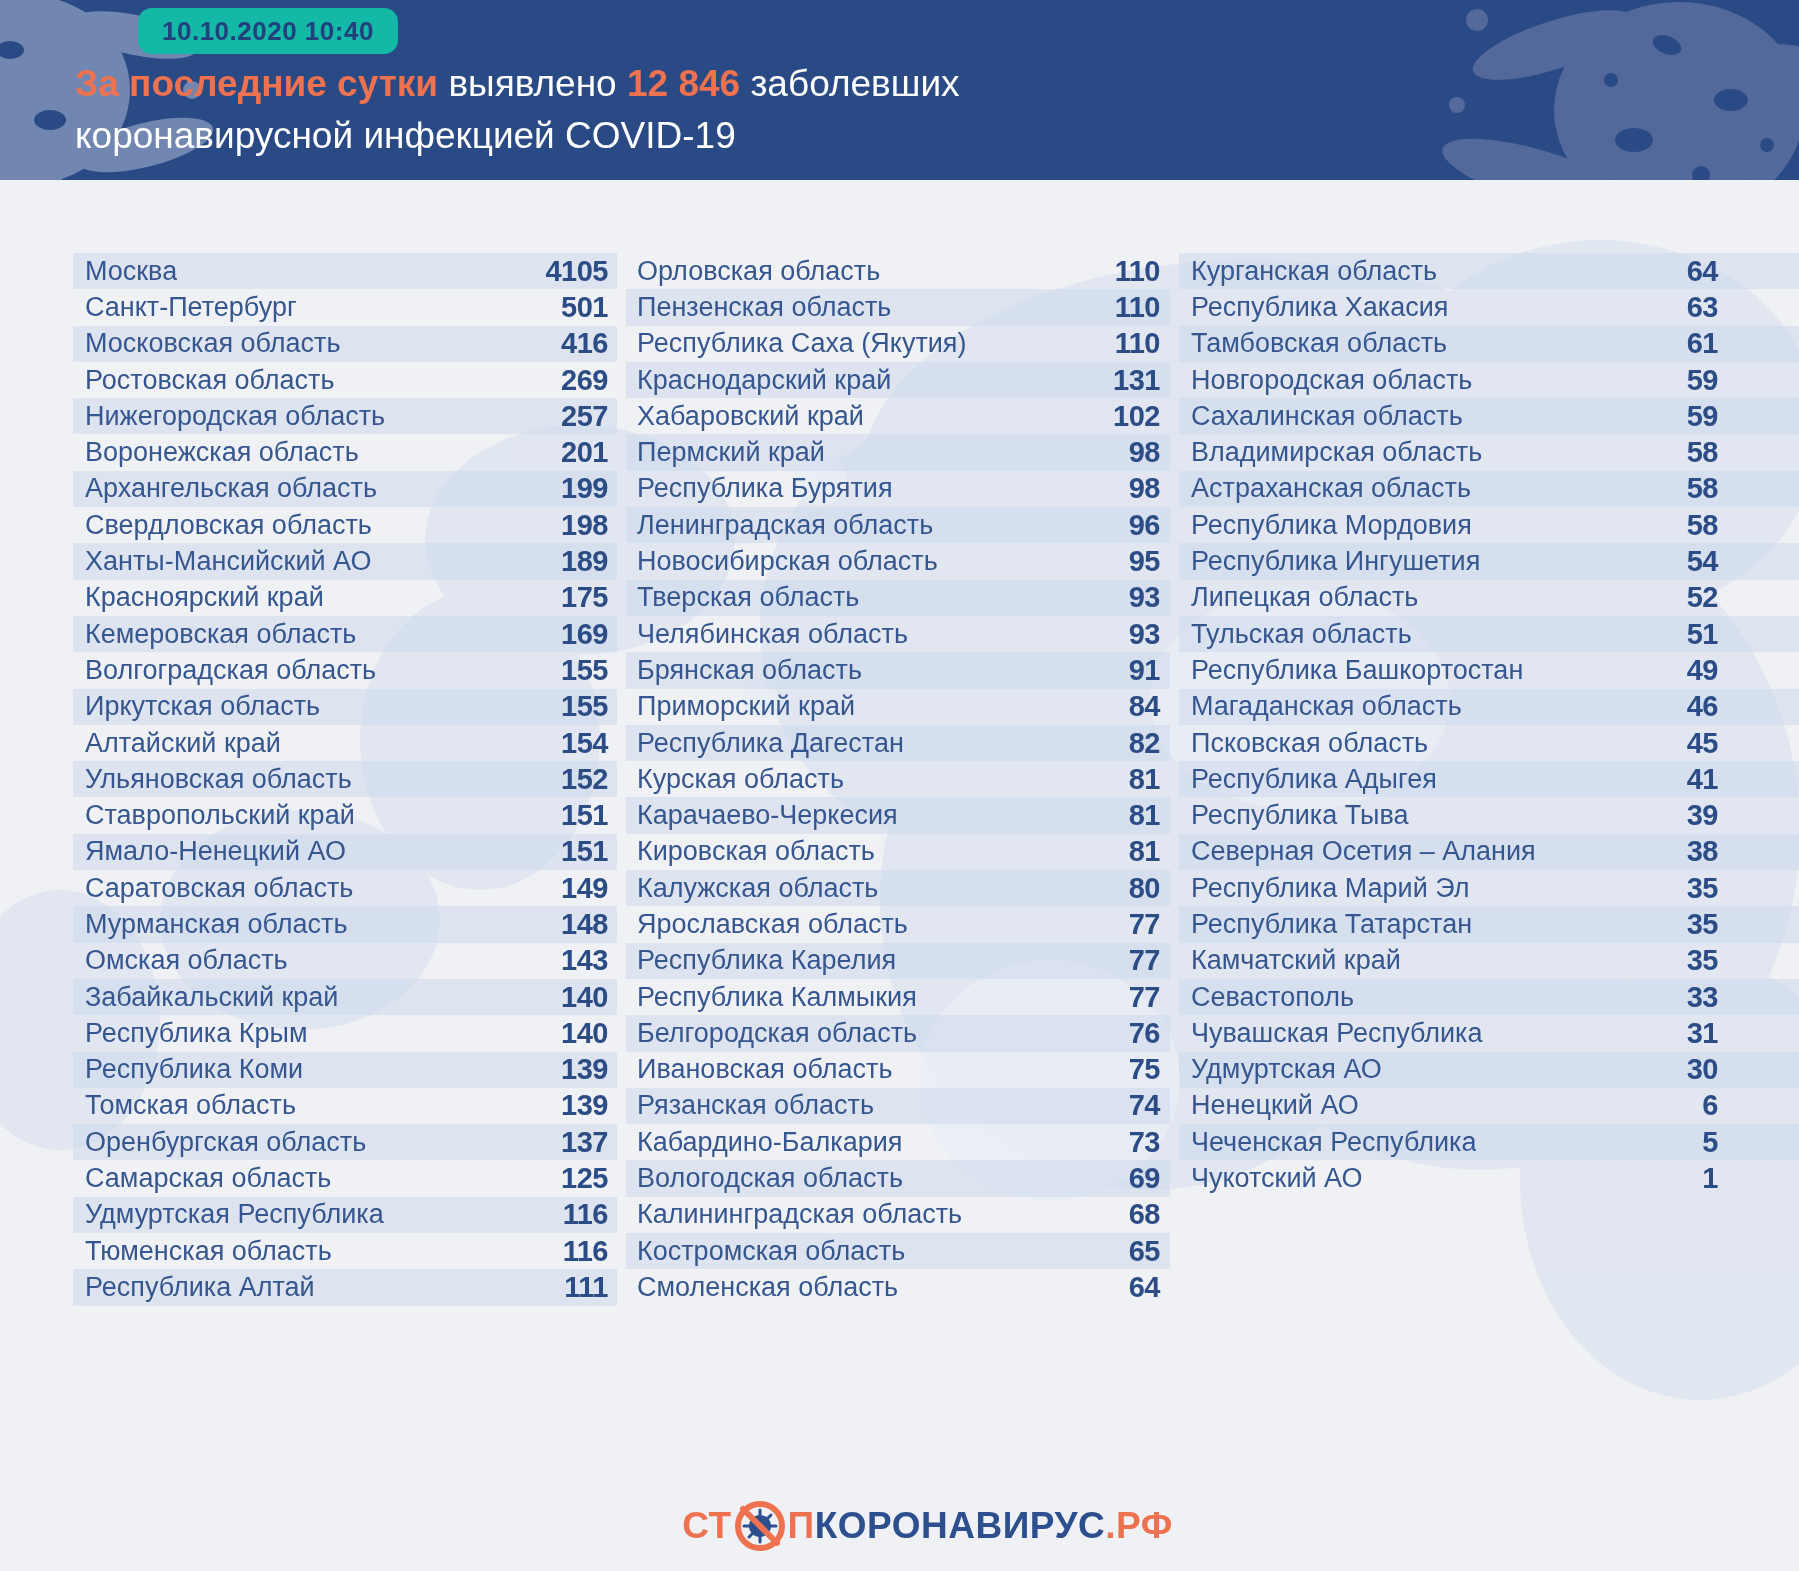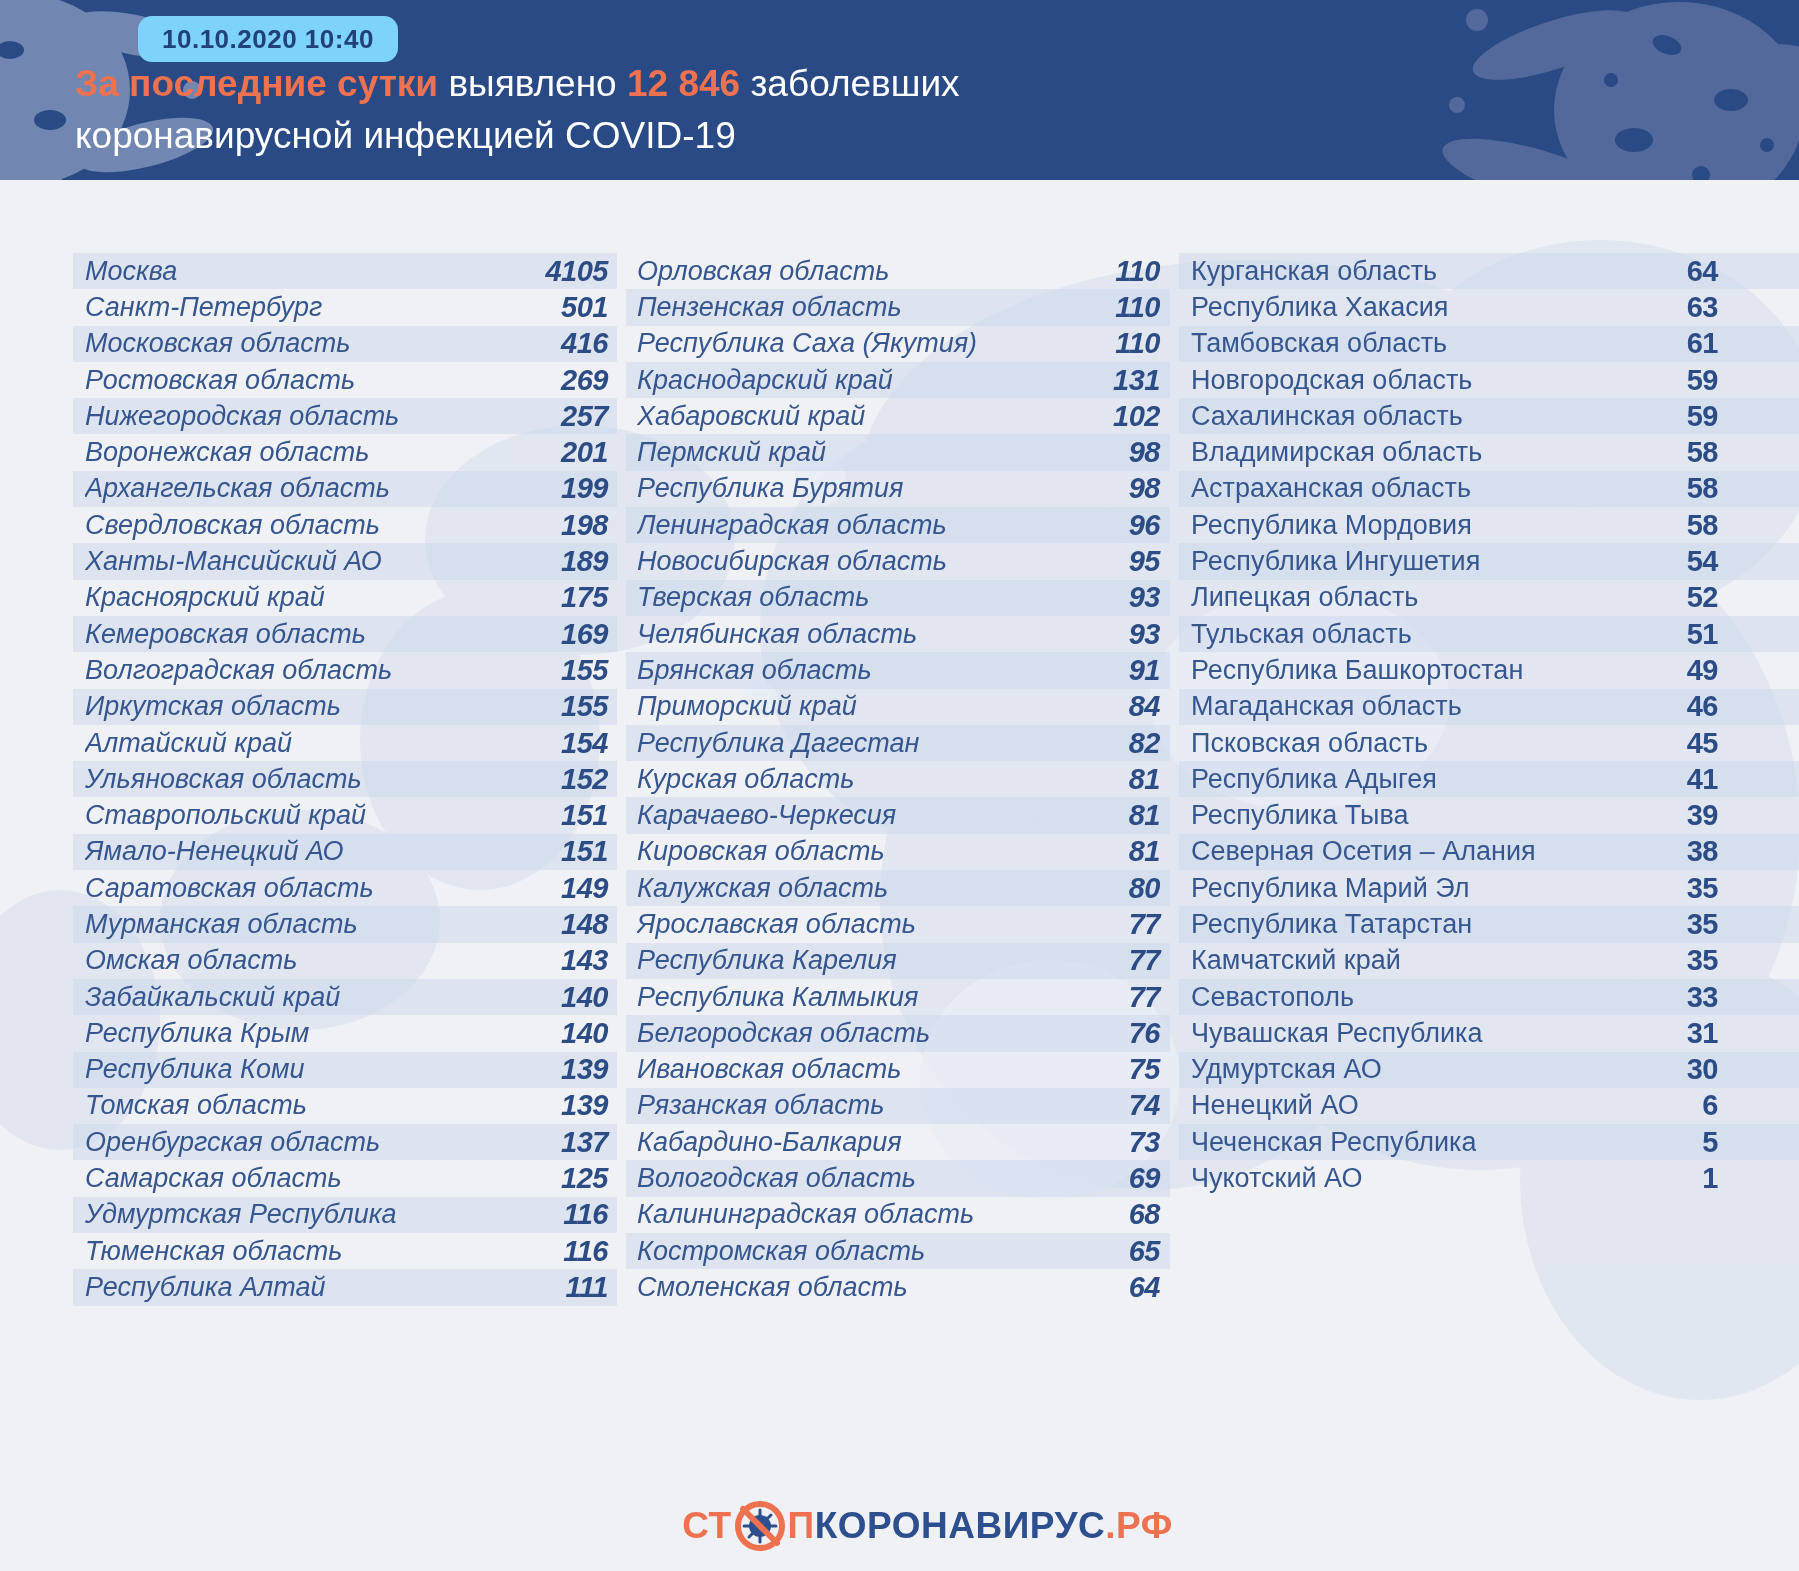--- a/index.html
+++ b/index.html
@@ -11,41 +11,41 @@
   }
   
   .header{
     position:absolute;left:0;top:0;width:1799px;height:180px;
     background:#2A4A85;overflow:hidden;
   }
   .splat{position:absolute;pointer-events:none;}
   .splat-right{right:-30px;top:-40px;width:480px;height:330px;}
   .splat-left{left:-70px;top:-30px;width:300px;height:260px;opacity:.55;}
   .badge{
-    position:absolute;left:138px;top:16px;height:46px;padding:0 24px;
-    background:#7dd3fc;border-radius:14px;
+    position:absolute;left:138px;top:8px;height:46px;padding:0 24px;
+    background:#14b8a6;border-radius:14px;
     display:flex;align-items:center;justify-content:center;
   }
   .badge span{
     color:#21407C;font-weight:700;font-size:26px;letter-spacing:.5px;
   }
   .headline{
     position:absolute;left:75px;top:58px;width:1300px;
     font-size:37px;line-height:52px;color:#FFFFFF;font-weight:400;
   }
   .accent{color:#EE7250;font-weight:700;text-align:right;}
   
   .map-bg{position:absolute;left:0;top:180px;width:1799px;height:1250px;pointer-events:none;}
   
   .table{
     position:absolute;left:73px;top:253px;width:1726px;
     display:flex;gap:9px;align-items:flex-start;
   }
   .col{display:flex;flex-direction:column;}
-  .col-0,.col-1{width:544px;font-style:italic;}
+  .col-0,.col-1{width:544px;}
   .col-2{width:620px;}
   .row{
     height:36.3px;box-sizing:border-box;
     display:flex;align-items:center;justify-content:space-between;
     padding:0 9px 0 12px;
   }
   .col-1 .row{padding-right:10px;padding-left:11px;gap:18px;}
   .col-2 .row{padding-right:81px;}
   .col-0 .row:nth-child(odd),
   .col-2 .row:nth-child(odd),

